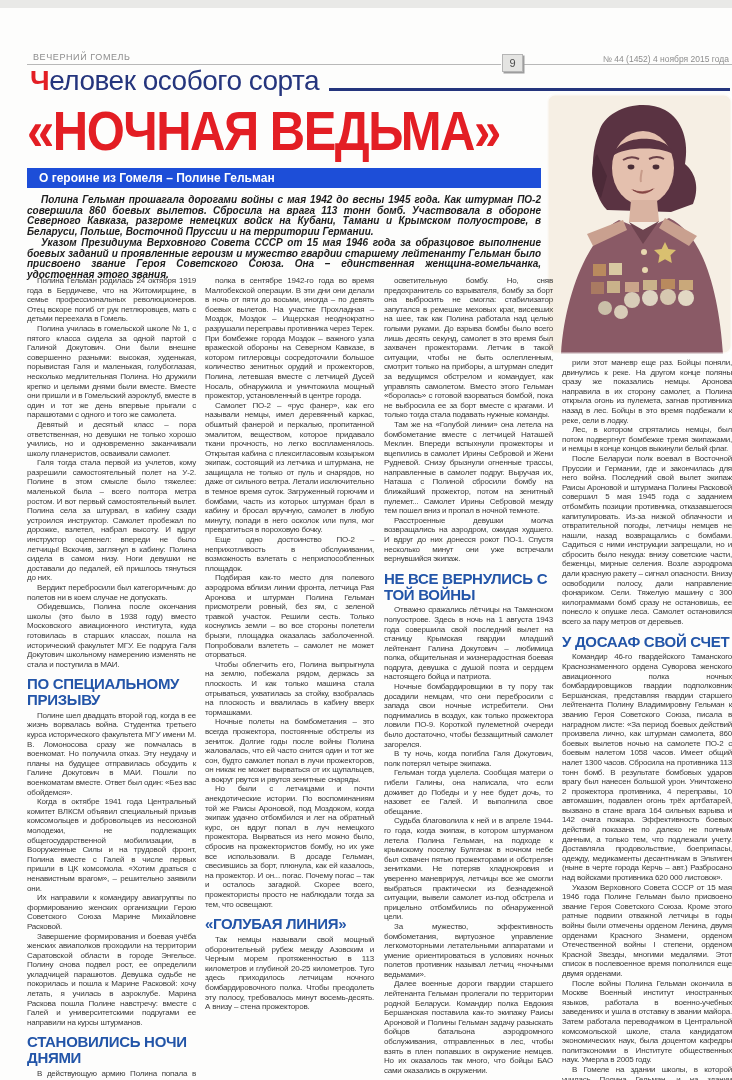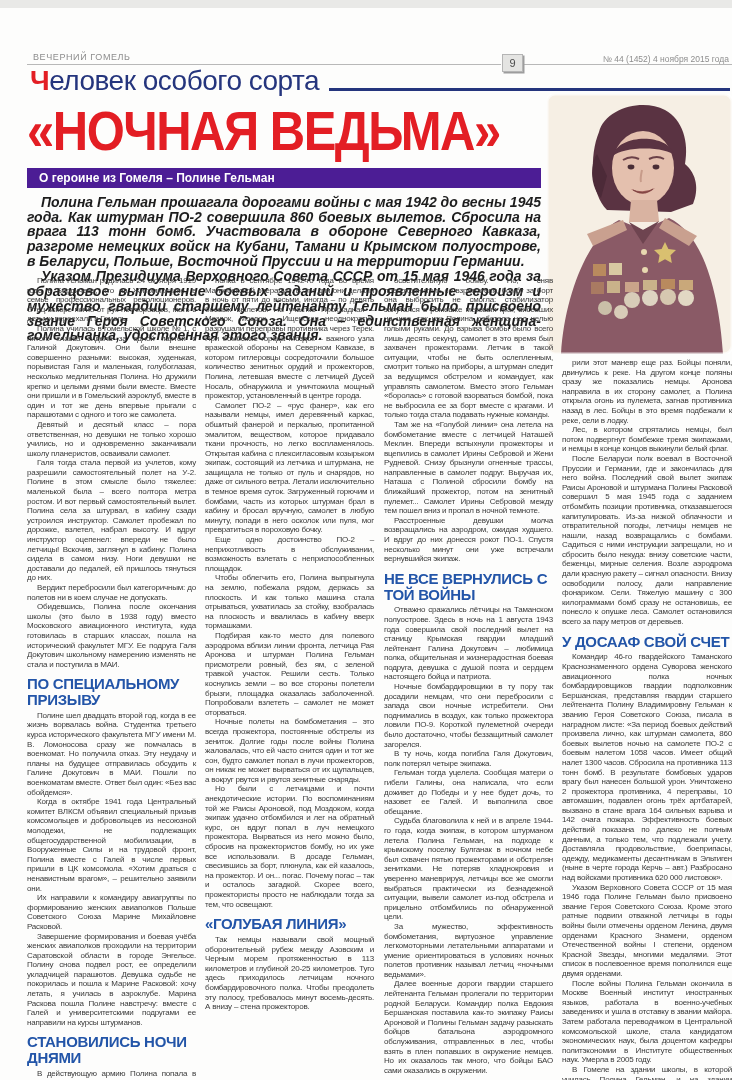--- a/index.html
+++ b/index.html
@@ -26,27 +26,27 @@
   
   .headline {
     position:absolute; left:27px; top:96px; width:525px;
     font-size:49px; font-weight:bold; color:#e31e24;
     letter-spacing:-1.5px; line-height:1; white-space:nowrap;
     transform:scaleY(1.12); transform-origin:left top;
   }
   
   .subtitle-bar {
     position:absolute; left:27px; top:160px; width:514px; height:20px;
-    background:#4c1d95; color:#ffffff; font-size:12px; font-weight:bold;
+    background:#1d4ed8; color:#ffffff; font-size:12px; font-weight:bold;
     line-height:20px; padding-left:12px; box-sizing:border-box;
   }
   
   .lede {
     position:absolute; left:27px; top:187px; width:514px;
-    font-size:14px; font-weight:bold; font-style:italic; color:#1d1d1d;
+    font-size:10px; font-weight:bold; font-style:italic; color:#1d1d1d;
     text-align:justify; line-height:1.05;
   }
   .lede p { margin:0 0 1px 0; text-indent:14px; }
   
   .photo { position:absolute; left:547px; top:86px; width:185px; height:260px; }
   
   .col {
     position:absolute; top:268px; width:169px;
     font-size:8px; line-height:1.2; letter-spacing:-0.2px;
     color:#3a3a3a; text-align:justify;
@@ -143,31 +143,31 @@
   <div class="col col-1">
       <p class="body-p">Полина Гельман родилась 24 октября 1919 года в Бердичеве, что на Житомирщине, в семье профессиональных революционеров. Отец вскоре погиб от рук петлюровцев, мать с детьми переехала в Гомель.</p>
       <p class="body-p">Полина училась в гомельской школе № 1, с пятого класса сидела за одной партой с Галиной Докутович. Они были внешне совершенно разными: высокая, худенькая, порывистая Галя и маленькая, голубоглазая, несколько медлительная Полина. Но дружили крепко и целыми днями были вместе. Вместе они пришли и в Гомельский аэроклуб, вместе в один и тот же день впервые прыгали с парашютами с одного и того же самолета.</p>
       <p class="body-p">Девятый и десятый класс – пора ответственная, но девушки не только хорошо учились, но и одновременно заканчивали школу планеристов, осваивали самолет.</p>
       <p class="body-p">Галя тогда стала первой из учлетов, кому разрешили самостоятельный полет на У-2. Полине в этом смысле было тяжелее: маленькой была – всего полтора метра ростом. И вот первый самостоятельный вылет. Полина села за штурвал, в кабину сзади устроился инструктор. Самолет пробежал по дорожке, взлетел, набрал высоту. И вдруг инструктор оцепенел: впереди не было летчицы! Вскочив, заглянул в кабину: Полина сидела в самом низу. Ноги девушки не доставали до педалей, ей пришлось тянуться до них.</p>
       <p class="body-p">Вердикт перебросили был категоричным: до полетов ни в коем случае не допускать.</p>
       <p class="body-p">Обидевшись, Полина после окончания школы (это было в 1938 году) вместо Московского авиационного института, куда готовилась в старших классах, пошла на исторический факультет МГУ. Ее подруга Галя Докутович школьному намерению изменять не стала и поступила в МАИ.</p>
       <div class="col-heading">ПО СПЕЦИАЛЬНОМУ ПРИЗЫВУ</div>
       <p class="body-p">Полине шел двадцать второй год, когда в ее жизнь ворвалась война. Студентка третьего курса исторического факультета МГУ имени М. В. Ломоносова сразу же помчалась в военкомат. Но получила отказ. Эту неудачу и планы на будущее отправилась обсудить к Галине Докутович в МАИ. Пошли по военкоматам вместе. Ответ был один: «Без вас обойдемся».</p>
       <p class="body-p">Когда в октябре 1941 года Центральный комитет ВЛКСМ объявил специальный призыв комсомольцев и добровольцев из несоюзной молодежи, не подлежащих общегосударственной мобилизации, в Вооруженные Силы и на трудовой фронт, Полина вместе с Галей в числе первых пришли в ЦК комсомола. «Хотим драться с ненавистным врагом», – решительно заявили они.</p>
-      <p class="body-p">Их направили к командиру авиагруппы по формированию женских авиаполков Польше Советского Союза Марине Михайловне Расковой.</p>
+      <p class="body-p">Их направили к командиру авиагруппы по формированию женских организации Герою Советского Союза Марине Михайловне Расковой.</p>
       <p class="body-p">Завершение формирования и боевая учёба женских авиаполков проходили на территории Саратовской области в городе Энгельсе. Полину снова подвел рост, ее определили укладчицей парашютов. Девушка судьбе не покорилась и пошла к Марине Расковой: хочу летать, я училась в аэроклубе. Марина Раскова пошла Полине навстречу: вместе с Галей и университетскими подругами ее направили на курсы штурманов.</p>
       <div class="col-heading">СТАНОВИЛИСЬ НОЧИ ДНЯМИ</div>
       <p class="body-p">В действующую армию Полина попала в мае 1942 года. В составе 588-го женского авиационного полка, преобразованного позже в 46-й гвардейский женский авиационный полк ночных бомбардировщиков, она участвовала в битве за Кавказ, в боях на Кубани и</p>
     </div>
   <div class="col col-2">
       <p class="body-p">полка в сентябре 1942-го года во время Малгобекской операции. В эти дни они делали в ночь от пяти до восьми, иногда – по девять боевых вылетов. На участке Прохладная – Моздок, Моздок – Ищерская неоднократно разрушали переправы противника через Терек. При бомбежке города Моздок – важного узла вражеской обороны на Северном Кавказе, в котором гитлеровцы сосредоточили большое количество зенитных орудий и прожекторов, Полина, летевшая вместе с летчицей Дусей Носаль, обнаружила и уничтожила мощный прожектор, установленный в центре города.</p>
       <p class="body-p">Самолет ПО-2 – «рус фанер», как его называли немцы, имел деревянный каркас, обшитый фанерой и перкалью, пропитанной эмалитом, веществом, которое придавало ткани прочность, но легко воспламенялось. Открытая кабина с плексигласовым козырьком экипаж, состоящий из летчика и штурмана, не защищала не только от пуль и снарядов, но даже от сильного ветра. Летали исключительно в темное время суток. Загруженный горючим и бомбами, часть из которых штурман брал в кабину и бросал вручную, самолет в любую минуту, попади в него осколок или пуля, мог превратиться в пороховую бочку.</p>
       <p class="body-p">Еще одно достоинство ПО-2 – неприхотливость в обслуживании, возможность взлетать с неприспособленных площадок.</p>
+      <p class="body-p">Подбирая как-то место для полевого аэродрома вблизи линии фронта, летчица Рая Аронова и штурман Полина Гельман присмотрели ровный, без ям, с зеленой травкой участок. Решили сесть. Только коснулись земли – во все стороны полетели брызги, площадка оказалась заболоченной. Попробовали взлететь – самолет не может оторваться.</p>
       <p class="body-p">Чтобы облегчить его, Полина выпрыгнула на землю, побежала рядом, держась за плоскость. И как только машина стала отрываться, ухватилась за стойку, взобралась на плоскость и ввалилась в кабину вверх тормашками.</p>
-      <p class="body-p">Подбирая как-то место для полевого аэродрома вблизи линии фронта, летчица Рая Аронова и штурман Полина Гельман присмотрели ровный, без ям, с зеленой травкой участок. Решили сесть. Только коснулись земли – во все стороны полетели брызги, площадка оказалась заболоченной. Попробовали взлететь – самолет не может оторваться.</p>
       <p class="body-p">Ночные полеты на бомбометания – это всегда прожектора, постоянные обстрелы из зениток. Долгие годы после войны Полина жаловалась, что ей часто снится один и тот же сон, будто самолет попал в лучи прожекторов, он никак не может вырваться от их щупальцев, а вокруг рвутся и рвутся зенитные снаряды.</p>
       <p class="body-p">Но были с летчицами и почти анекдотические истории. По воспоминаниям той же Раисы Ароновой, под Моздоком, когда экипаж удачно отбомбился и лег на обратный курс, он вдруг попал в луч немецкого прожектора. Вырваться из него можно было, сбросив на прожектористов бомбу, но их уже все использовали. В досаде Гельман, свесившись за борт, плюнула, как ей казалось, на прожектор. И он... погас. Почему погас – так и осталось загадкой. Скорее всего, прожектористы просто не наблюдали тогда за тем, что освещают.</p>
       <div class="col-heading">«ГОЛУБАЯ ЛИНИЯ»</div>
       <p class="body-p">Так немцы называли свой мощный оборонительный рубеж между Азовским и Черным морем протяженностью в 113 километров и глубиной 20-25 километров. Туго здесь приходилось летчицам ночного бомбардировочного полка. Чтобы преодолеть эту полосу, требовалось минут восемь-десять. А внизу – стена прожекторов.</p>
     </div>
   <div class="col col-3">
       <p class="body-p">осветительную бомбу. Но, сняв предохранитель со взрывателя, бомбу за борт она выбросить не смогла: стабилизатор запутался в ремешке меховых краг, висевших на шее, так как Полина работала над целью голыми руками. До взрыва бомбы было всего лишь десять секунд, самолет в это время был захвачен прожекторами. Летчик в такой ситуации, чтобы не быть ослепленным, смотрит только на приборы, а штурман следит за ведущимся обстрелом и командует, как управлять самолетом. Вместо этого Гельман «боролась» с готовой взорваться бомбой, пока не выбросила ее за борт вместе с крагами. И только тогда стала подавать нужные команды.</p>
       <p class="body-p">Там же на «Голубой линии» она летела на бомбометание вместе с летчицей Наташей Меклин. Впереди вспыхнули прожекторы и вцепились в самолет Ирины Себровой и Жени Рудневой. Снизу брызнули огненные трассы, направленные в самолет подруг. Выручая их, Наташа с Полиной сбросили бомбу на ближайший прожектор, потом на зенитный пулемет... Самолет Ирины Себровой между тем пошел вниз и пропал в ночной темноте.</p>
       <p class="body-p">Расстроенные девушки молча возвращались на аэродром, ожидая худшего. И вдруг до них донесся рокот ПО-1. Спустя несколько минут они уже встречали вернувшийся экипаж.</p>
       <div class="col-heading">НЕ ВСЕ ВЕРНУЛИСЬ С ТОЙ ВОЙНЫ</div>

